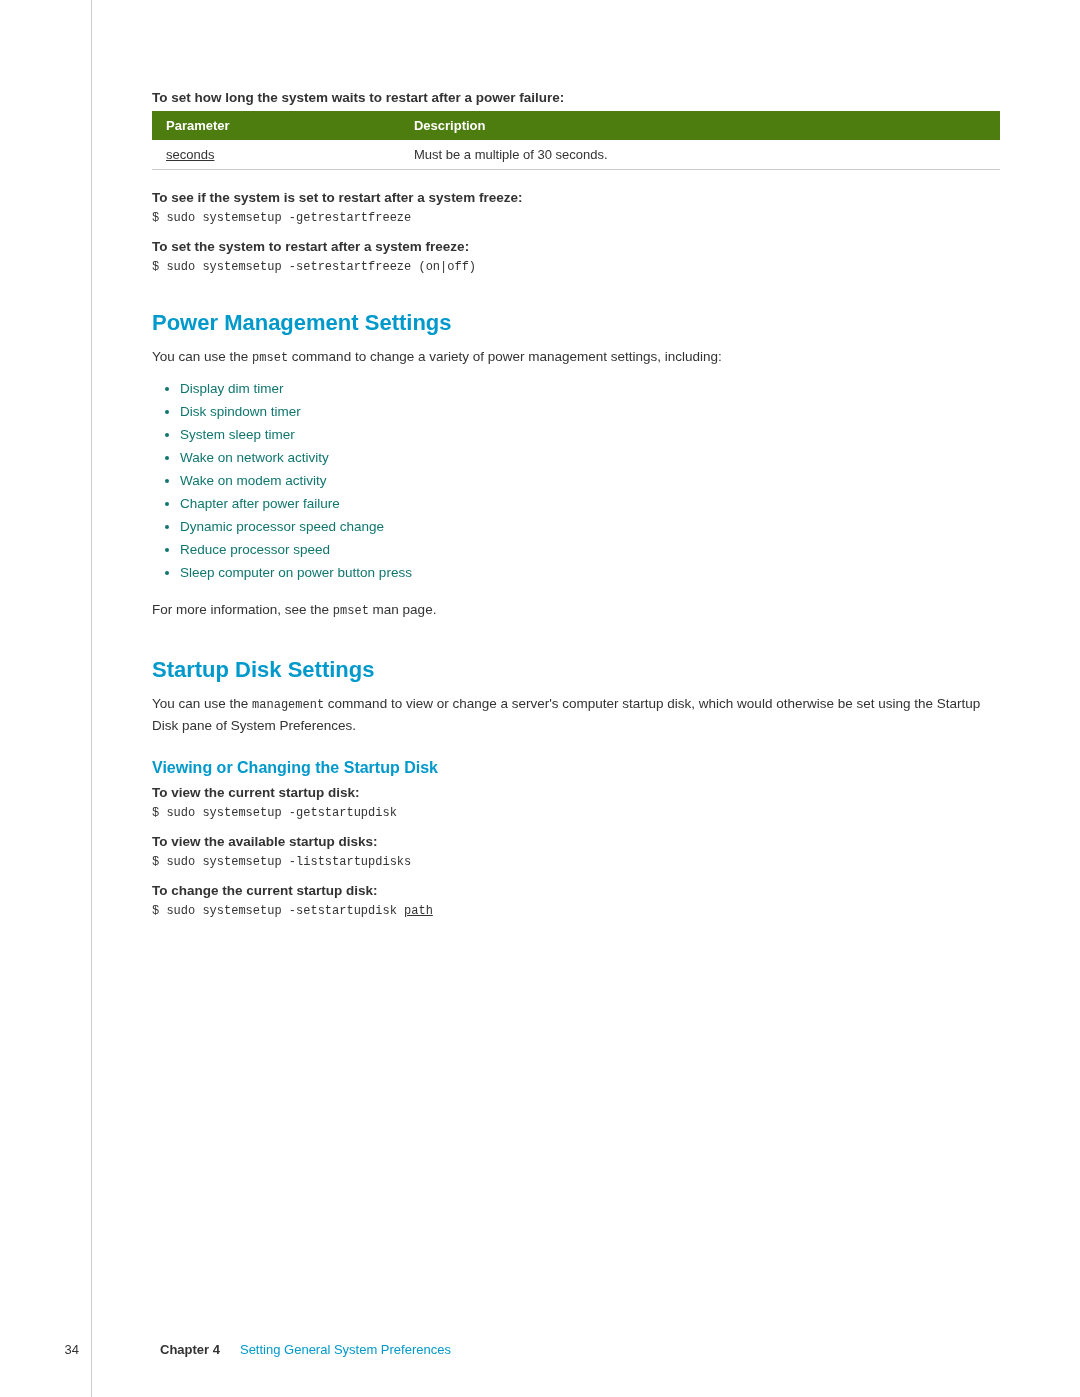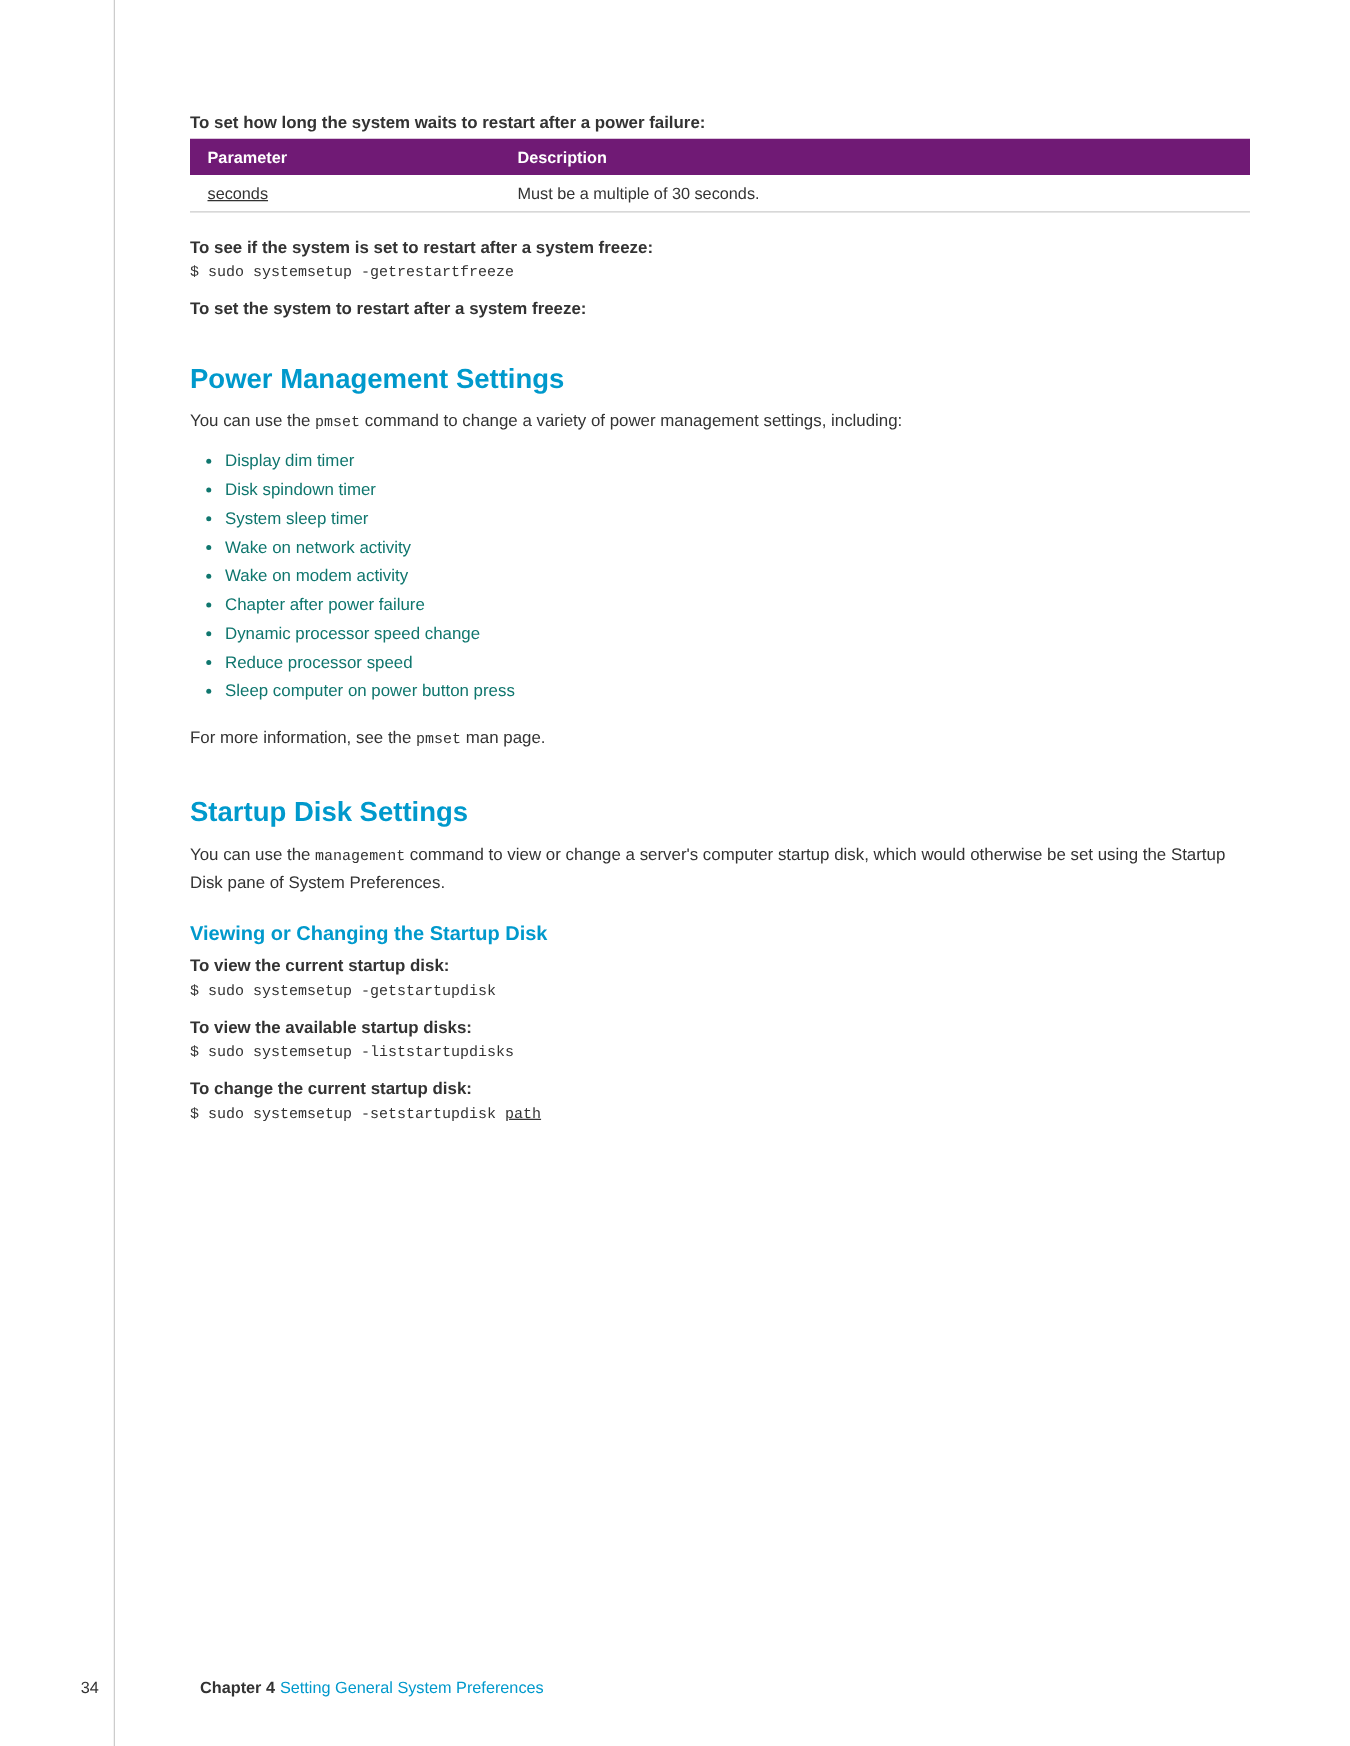--- a/index.html
+++ b/index.html
@@ -72,21 +72,21 @@
 
     
     .param-table {
       width: 100%;
       border-collapse: collapse;
       margin-bottom: 20px;
       font-size: 13px;
     }
 
     .param-table thead tr {
-      background-color: #701a75;
+      background-color: #4d7c0f;
       color: #fff;
     }
 
     .param-table thead th {
       padding: 7px 14px;
       text-align: left;
       font-weight: bold;
       font-size: 13px;
     }
 
@@ -148,21 +148,21 @@
 
     .footer-text {
       font-size: 13px;
       color: #0099cc;
     }
 
     .footer-chapter {
       font-size: 13px;
       color: #333;
       font-weight: bold;
-      margin-right: 4px;
+      margin-right: 20px;
     }
   </style>
 </head>
 <body>
 
 <div class="page-container">
   <div class="left-margin">
     <span class="page-number">34</span>
   </div>
 
@@ -182,20 +182,21 @@
           <td><span class="underline">seconds</span></td>
           <td>Must be a multiple of 30 seconds.</td>
         </tr>
       </tbody>
     </table>
 
     <p class="section-heading-bold">To see if the system is set to restart after a system freeze:</p>
     <p class="code-line">$ sudo systemsetup -getrestartfreeze</p>
 
     <p class="section-heading-bold">To set the system to restart after a system freeze:</p>
+    <p class="code-line">$ sudo systemsetup -setrestartfreeze (on|off)</p>
 
     <h2 class="h2-blue">Power Management Settings</h2>
 
     <p class="body-text">
       <span>You can use the </span><span class="code-inline">pmset</span><span> command to change a variety of power management settings, including:</span>
     </p>
 
     <ul class="bullet-list">
       <li>Display dim timer</li>
       <li>Disk spindown timer</li>

